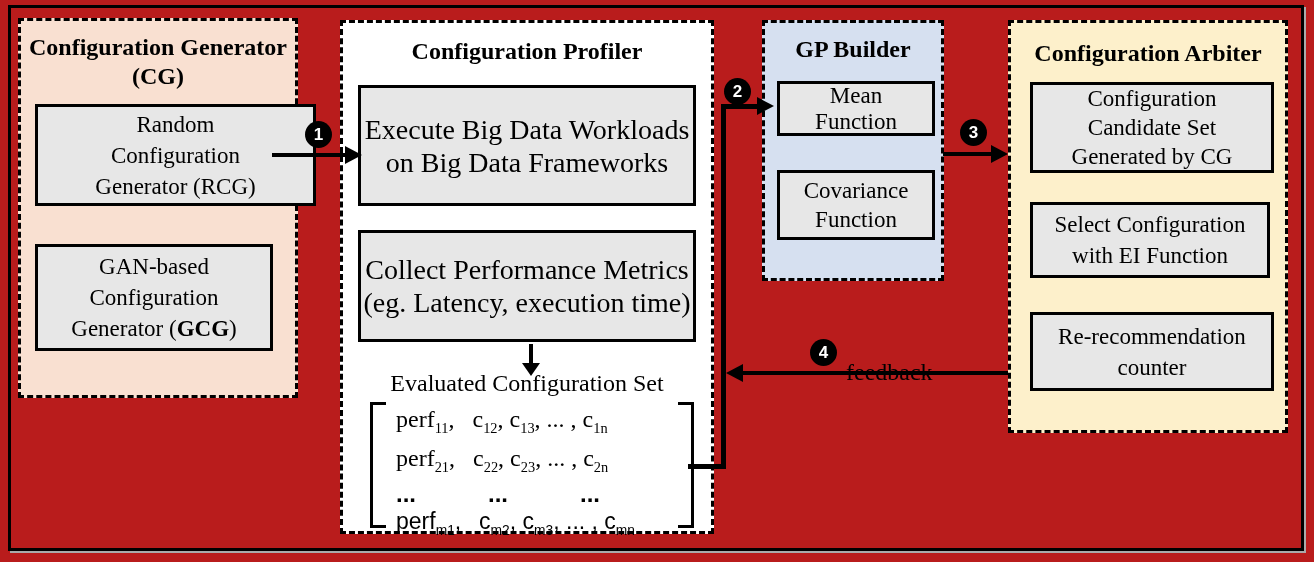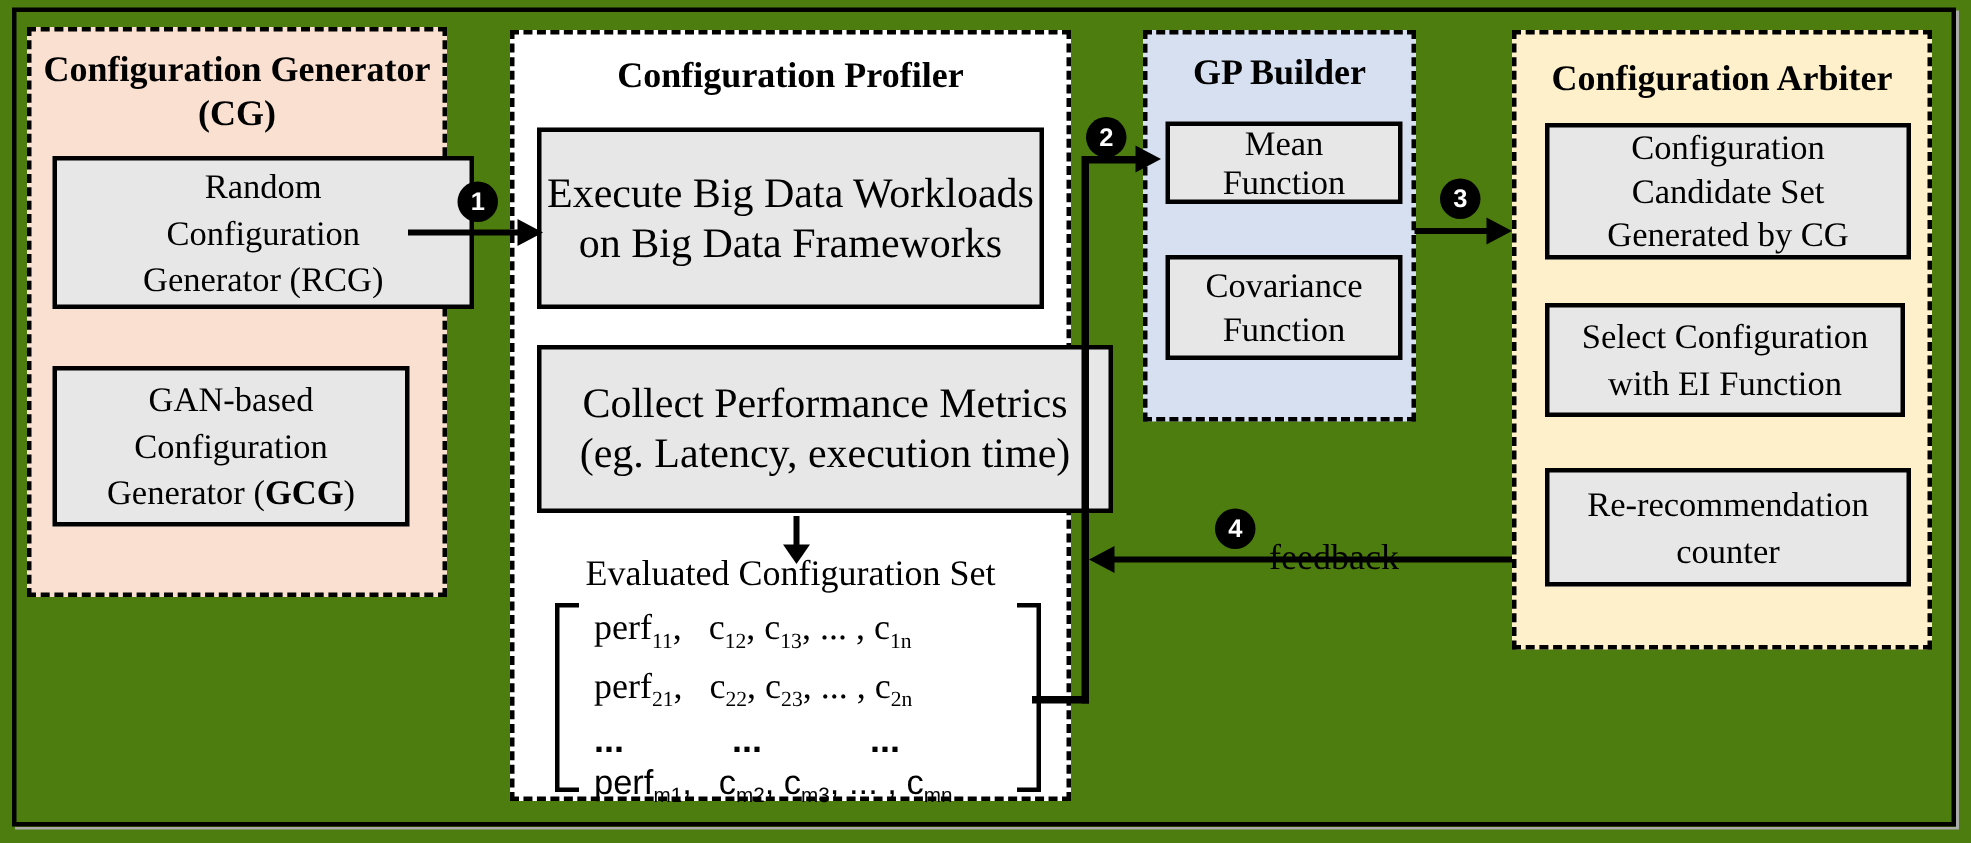--- a/index.html
+++ b/index.html
@@ -1,17 +1,17 @@
 <!DOCTYPE html>
 <html><head>
 <meta charset="utf-8">
 <style>
   * { margin:0; padding:0; box-sizing:border-box; }
   body { background:#fff; font-family:"Liberation Serif", serif; color:#000; }
-  .stage { position:relative; width:1314px; height:562px; background:#4d7c0f; overflow:hidden; }
+  .stage { position:relative; width:1314px; height:562px; background:#b91c1c; overflow:hidden; }
   .frame { position:absolute; left:8px; top:5px; width:1296px; height:546px;
            border:3px solid #000; box-shadow:2px 2px 0 #aaa; }
   .panel { position:absolute; border:3px dashed #000; }
   .panel-title { font-weight:bold; font-size:24px; text-align:center; line-height:29px; }
   .pt-cg { padding-top:12px; }
   .pt-prof { padding-top:14px; }
   .pt-gp { padding-top:12px; }
   .pt-arb { padding-top:16px; }
   .gbox { position:absolute; background:#e7e7e7; border:3px solid #000;
           display:flex; flex-direction:column; justify-content:center; align-items:center;
@@ -66,21 +66,21 @@
     <div><span>Generator (</span><b>GCG</b><span>)</span></div>
   </div>
 
   <div class="panel" style="left: 340px; top: 20px; width: 374px; height: 514px; background-color: rgb(255, 255, 255);">
     <div class="panel-title pt-prof">Configuration Profiler</div>
   </div>
   <div class="gbox lh33" style="left:358px; top:85px; width:338px; height:121px;">
     <div>Execute Big Data Workloads</div>
     <div>on Big Data Frameworks</div>
   </div>
-  <div class="gbox lh33" style="left:358px; top:230px; width:384px; height:112px;">
+  <div class="gbox lh33" style="left:358px; top:230px; width:338px; height:112px;">
     <div>Collect Performance Metrics</div>
     <div>(eg. Latency, execution time)</div>
   </div>
 
   <div class="vline" style="left:529px; top:344px; width:4px; height:20px;"></div>
   <div class="arrD" style="left:522px; top:363px;"></div>
 
   <div class="caption">Evaluated Configuration Set</div>
 
   <div class="matrix">

